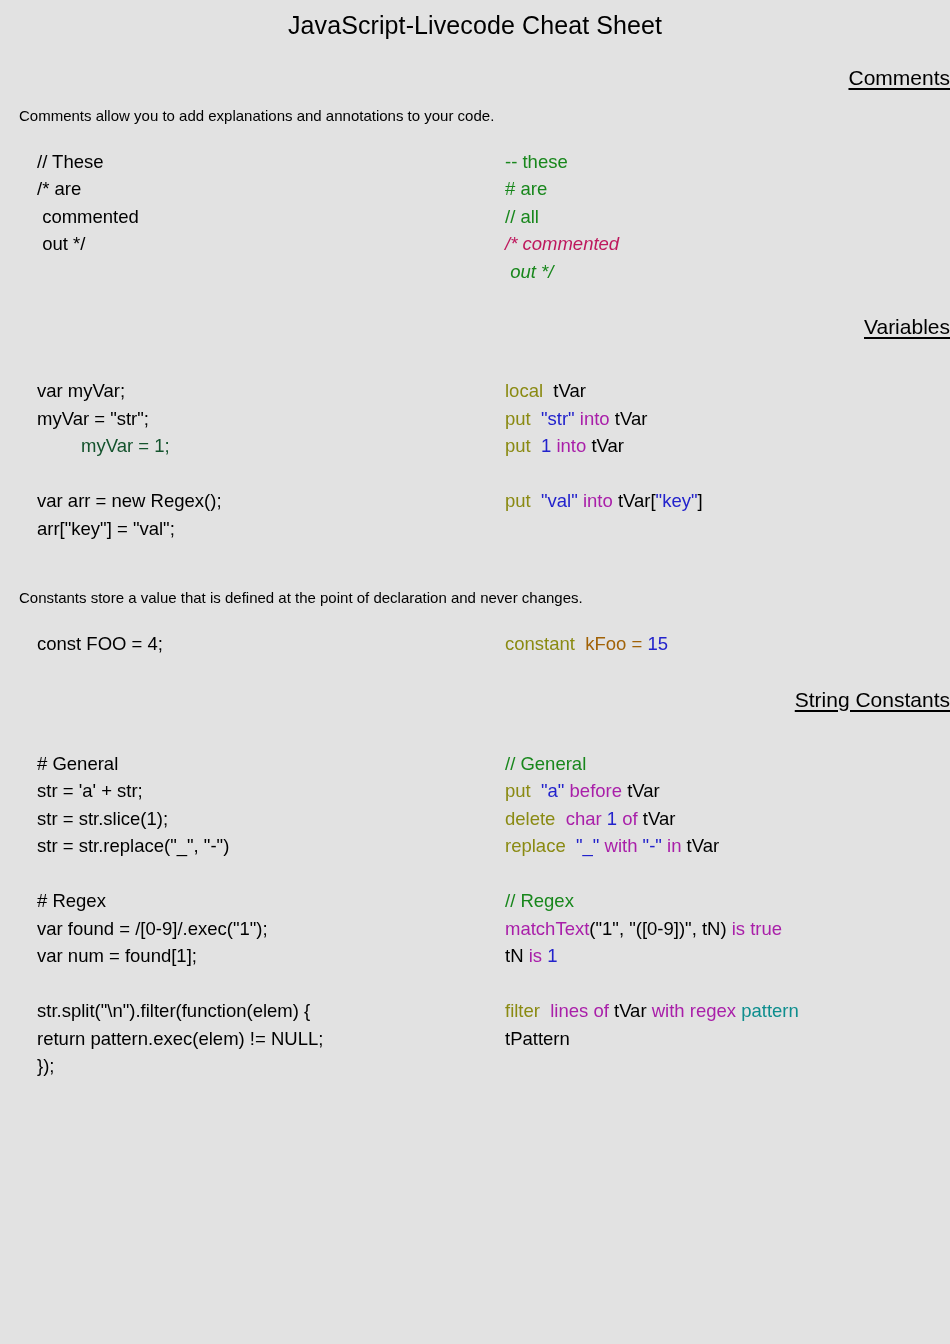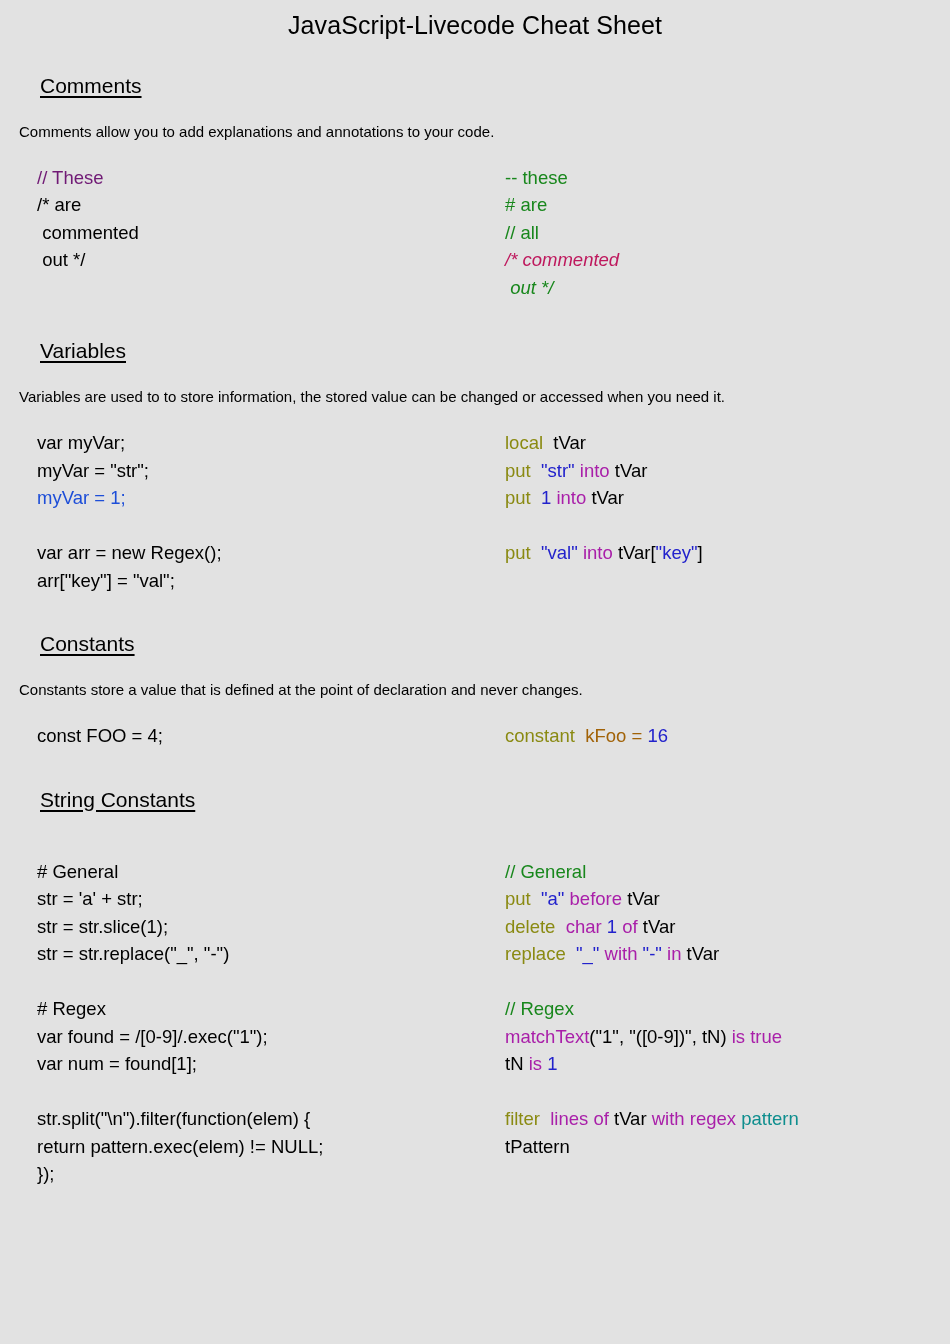--- a/index.html
+++ b/index.html
@@ -27,26 +27,26 @@
     font-size: 25px;
     font-weight: normal;
     margin: 0;
     padding-top: 11px;
     letter-spacing: 0.1px;
   }
   .section {
     margin: 0;
   }
   .section-heading {
-    text-align: left;
+    text-align: right;
     font-size: 21px;
     font-weight: normal;
     text-decoration: underline;
     text-underline-offset: 3px;
-    margin: 8px;
+    margin: 0;
     padding-left: 32px;
   }
   .section-desc {
     font-size: 15px;
     line-height: 1.33;
     margin: 0;
     padding: 0 19px 0 19px;
   }
   .code-table {
     width: 100%;
@@ -104,21 +104,21 @@
 
   <div class="section">
     <div class="section-heading">Comments</div>
     <div class="sp-h-to-desc"></div>
     <div class="section-desc">Comments allow you to add explanations and annotations to your code.</div>
     <div class="sp-desc-to-code"></div>
     <table class="code-table">
       <tbody>
           <tr>
         <td class="col-left">
-          <div class="code-block left"><span class="tok-plain" style="color: #701a75;">// These</span>
+          <div class="code-block left"><span class="tok-plain" style="color: #000000;">// These</span>
 <span class="tok-plain" style="color: rgb(0, 0, 0);">/* are</span>
 <span class="tok-plain" style="color: rgb(0, 0, 0);"> commented</span>
 <span class="tok-plain" style="color: rgb(0, 0, 0);"> out */</span></div>
         </td>
         <td class="col-right">
           <div class="code-block right"><span class="tok-comment" style="color: rgb(24, 135, 28);">-- these</span>
 <span class="tok-comment" style="color: rgb(24, 135, 28);"># are</span>
 <span class="tok-comment" style="color: rgb(24, 135, 28);">// all</span>
 <span class="tok-comment-i" style="color: #be185d;">/* commented</span>
 <span class="tok-comment-i" style="color: rgb(24, 135, 28);"> out */</span></div>
@@ -126,60 +126,58 @@
       </tr>
     </tbody>
       </table>
   </div>
 
   <div class="sp-code-to-h"></div>
 
   <div class="section">
     <div class="section-heading">Variables</div>
     <div class="sp-h-to-desc"></div>
-    <div class="section-desc">Variables are used to to store information, the stored value can be changed or accessed when you need it.</div>
     <div class="sp-desc-to-code"></div>
     <table class="code-table">
       <tbody>
           <tr>
         <td class="col-left">
           <div class="code-block left"><span class="tok-plain" style="color: rgb(0, 0, 0);">var myVar;</span>
 <span class="tok-plain" style="color: rgb(0, 0, 0);">myVar = "str";</span>
-<span class="tok-plain" style="color: #1d4ed8;">myVar = 1;</span>
+<span class="tok-plain" style="color: #14532d; margin-left: 44px;">myVar = 1;</span>
 <span class="blank-line"> </span>
 <span class="tok-plain" style="color: rgb(0, 0, 0);">var arr = new Regex();</span>
 <span class="tok-plain" style="color: rgb(0, 0, 0);">arr["key"] = "val";</span></div>
         </td>
         <td class="col-right">
           <div class="code-block right"><span><span class="tok-kw" style="color: rgb(138, 138, 18);">local</span><span class="tok-plain" style="color: rgb(0, 0, 0);">  tVar</span></span>
 <span><span class="tok-kw" style="color: rgb(138, 138, 18);">put</span><span class="tok-plain" style="color: rgb(0, 0, 0);">  </span><span class="tok-str" style="color: rgb(34, 34, 204);">"str"</span><span class="tok-plain" style="color: rgb(0, 0, 0);"> </span><span class="tok-op" style="color: rgb(169, 31, 169);">into</span><span class="tok-plain" style="color: rgb(0, 0, 0);"> tVar</span></span>
 <span><span class="tok-kw" style="color: rgb(138, 138, 18);">put</span><span class="tok-plain" style="color: rgb(0, 0, 0);">  </span><span class="tok-num" style="color: rgb(34, 34, 204);">1</span><span class="tok-plain" style="color: rgb(0, 0, 0);"> </span><span class="tok-op" style="color: rgb(169, 31, 169);">into</span><span class="tok-plain" style="color: rgb(0, 0, 0);"> tVar</span></span>
 <span class="blank-line"> </span>
 <span><span class="tok-kw" style="color: rgb(138, 138, 18);">put</span><span class="tok-plain" style="color: rgb(0, 0, 0);">  </span><span class="tok-str" style="color: rgb(34, 34, 204);">"val"</span><span class="tok-plain" style="color: rgb(0, 0, 0);"> </span><span class="tok-op" style="color: rgb(169, 31, 169);">into</span><span class="tok-plain" style="color: rgb(0, 0, 0);"> tVar[</span><span class="tok-str" style="color: rgb(34, 34, 204);">"key"</span><span class="tok-plain" style="color: rgb(0, 0, 0);">]</span></span></div>
         </td>
       </tr>
     </tbody>
       </table>
   </div>
 
   <div class="sp-code-to-h"></div>
 
   <div class="section">
-    <div class="section-heading">Constants</div>
     <div class="sp-h-to-desc"></div>
     <div class="section-desc">Constants store a value that is defined at the point of declaration and never changes.</div>
     <div class="sp-desc-to-code"></div>
     <table class="code-table">
       <tbody>
           <tr>
         <td class="col-left">
           <div class="code-block left"><span class="tok-plain" style="color: rgb(0, 0, 0);">const FOO = 4;</span></div>
         </td>
         <td class="col-right">
-          <div class="code-block right"><span><span class="tok-kw" style="color: rgb(138, 138, 18);">constant</span><span class="tok-plain" style="color: #a16207;">  kFoo = </span><span class="tok-num" style="color: rgb(34, 34, 204);">16</span></span></div>
+          <div class="code-block right"><span><span class="tok-kw" style="color: rgb(138, 138, 18);">constant</span><span class="tok-plain" style="color: #a16207;">  kFoo = </span><span class="tok-num" style="color: rgb(34, 34, 204);">15</span></span></div>
         </td>
       </tr>
     </tbody>
       </table>
   </div>
 
   <div class="sp-code-to-h"></div>
 
   <div class="section">
     <div class="section-heading">String Constants</div>

